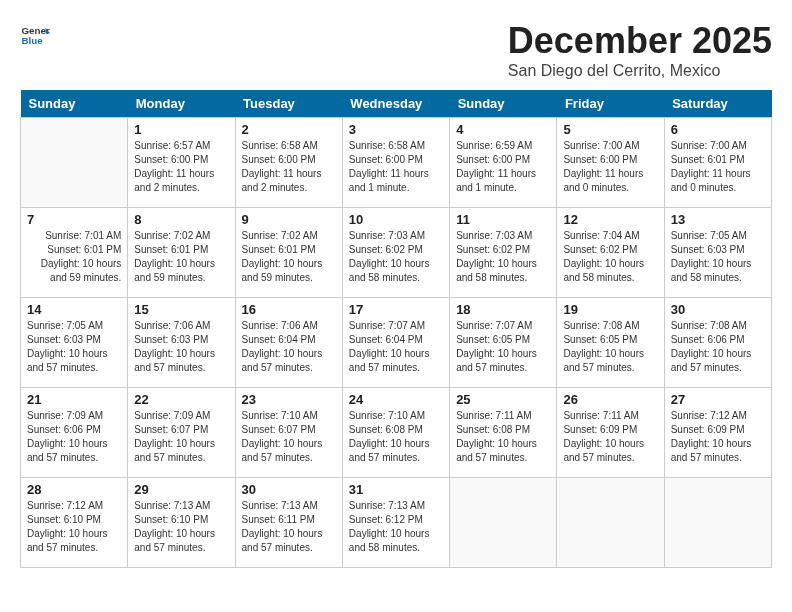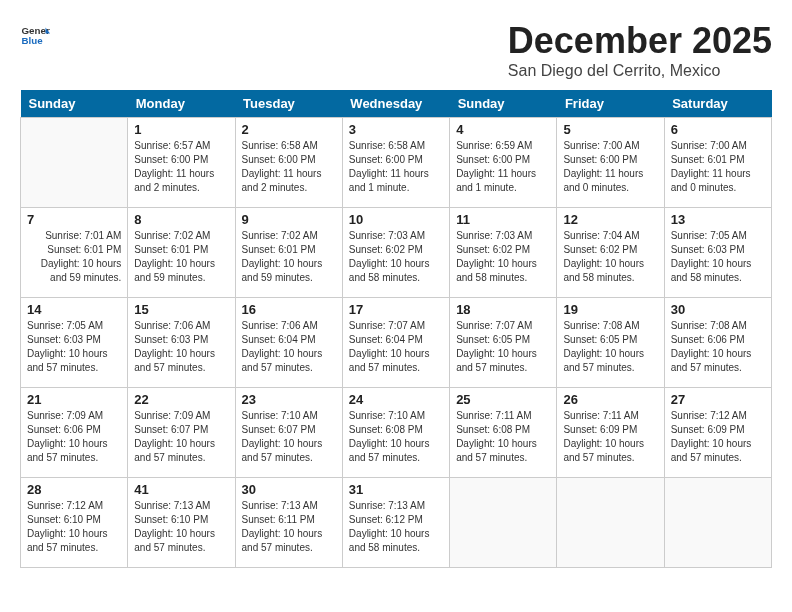--- a/index.html
+++ b/index.html
@@ -305,21 +305,21 @@
       </tr>
       <tr>
         <td>
           <div class="day-number">28</div>
           <div class="day-info" style="white-space: pre-line;">Sunrise: 7:12 AM
 Sunset: 6:10 PM
 Daylight: 10 hours
 and 57 minutes.</div>
         </td>
         <td>
-          <div class="day-number">41</div>
+          <div class="day-number">29</div>
           <div class="day-info" style="white-space: pre-line;">Sunrise: 7:13 AM
 Sunset: 6:10 PM
 Daylight: 10 hours
 and 57 minutes.</div>
         </td>
         <td>
           <div class="day-number">30</div>
           <div class="day-info" style="white-space: pre-line;">Sunrise: 7:13 AM
 Sunset: 6:11 PM
 Daylight: 10 hours

